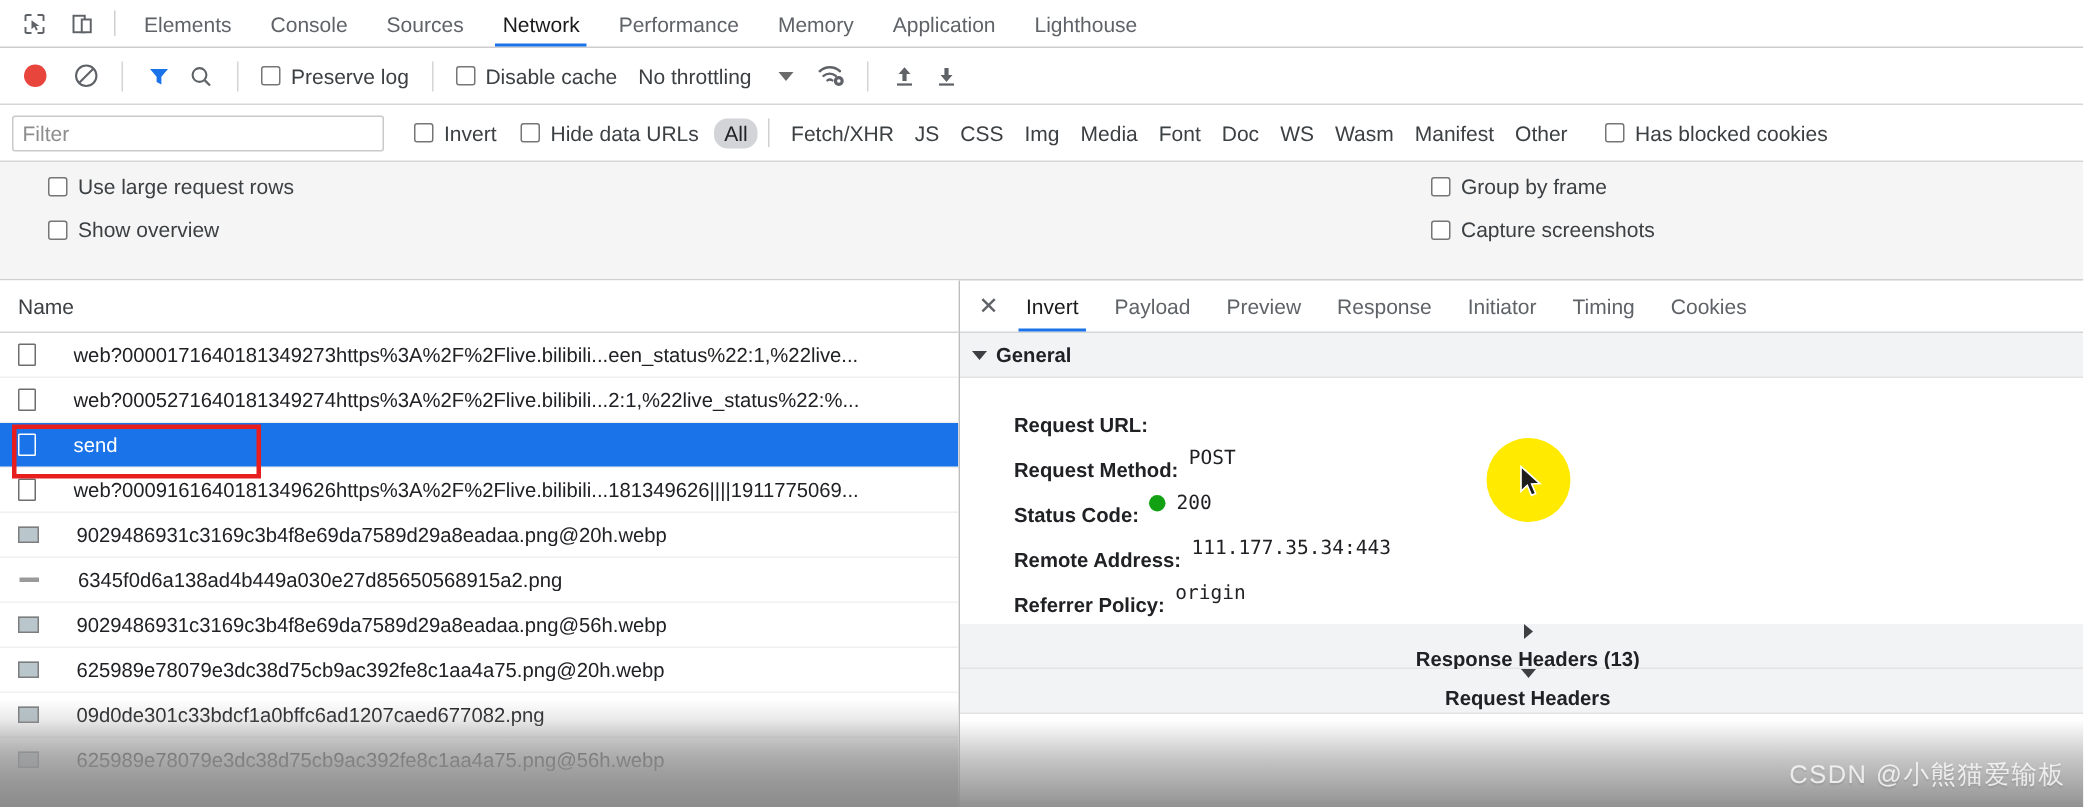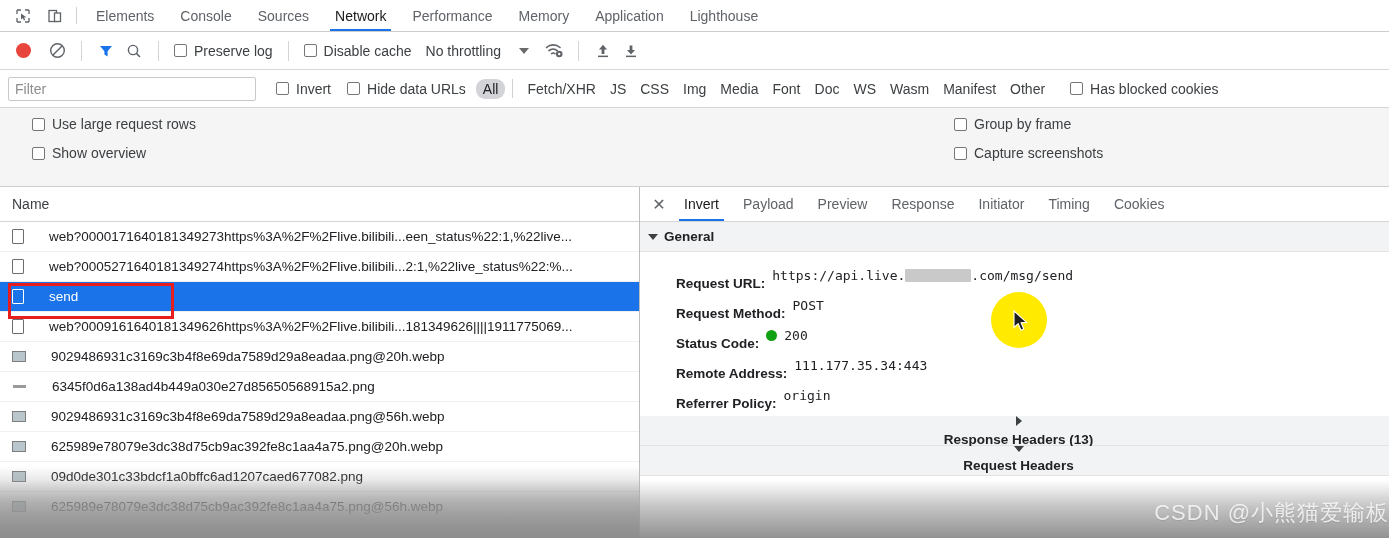--- a/index.html
+++ b/index.html
@@ -227,22 +227,22 @@
   .cursor-hl {
     position: absolute;
     width: 56px; height: 56px; border-radius: 50%;
     background: #ffea00;
     z-index: 6;
     pointer-events: none;
   }
   .cursor-arrow { position: absolute; z-index: 7; pointer-events: none; }
   .watermark {
     position: absolute;
-    right: 0; bottom: 10px;
-    font-size: 22px;
+    right: 12px; bottom: 10px;
+    font-size: 17px;
     color: rgba(255,255,255,0.78);
     letter-spacing: 1px;
     z-index: 8;
     white-space: nowrap;
     pointer-events: none;
     text-shadow: 0 1px 1px rgba(0,0,0,0.10);
     margin-top: 34px;
   }
   .bottom-fade {
     position: absolute; left: 0; right: 0; bottom: 0; height: 58px;
@@ -499,21 +499,20 @@
       </div>
 
       <div class="section-head">
         <span class="tri-dn"></span>
         <span>General</span>
       </div>
 
       <div class="gen-body">
         <div class="gen-row">
           <span class="gen-key">Request URL:</span>
-          <span class="gen-val"><span>https://api.live.</span><span class="redacted"></span><span>.com/msg/send</span></span>
         </div>
         <div class="gen-row">
           <span class="gen-key">Request Method:</span>
           <span class="gen-val">POST</span>
         </div>
         <div class="gen-row">
           <span class="gen-key">Status Code:</span>
           <span class="status-dot"></span>
           <span class="gen-val">200</span>
         </div>

